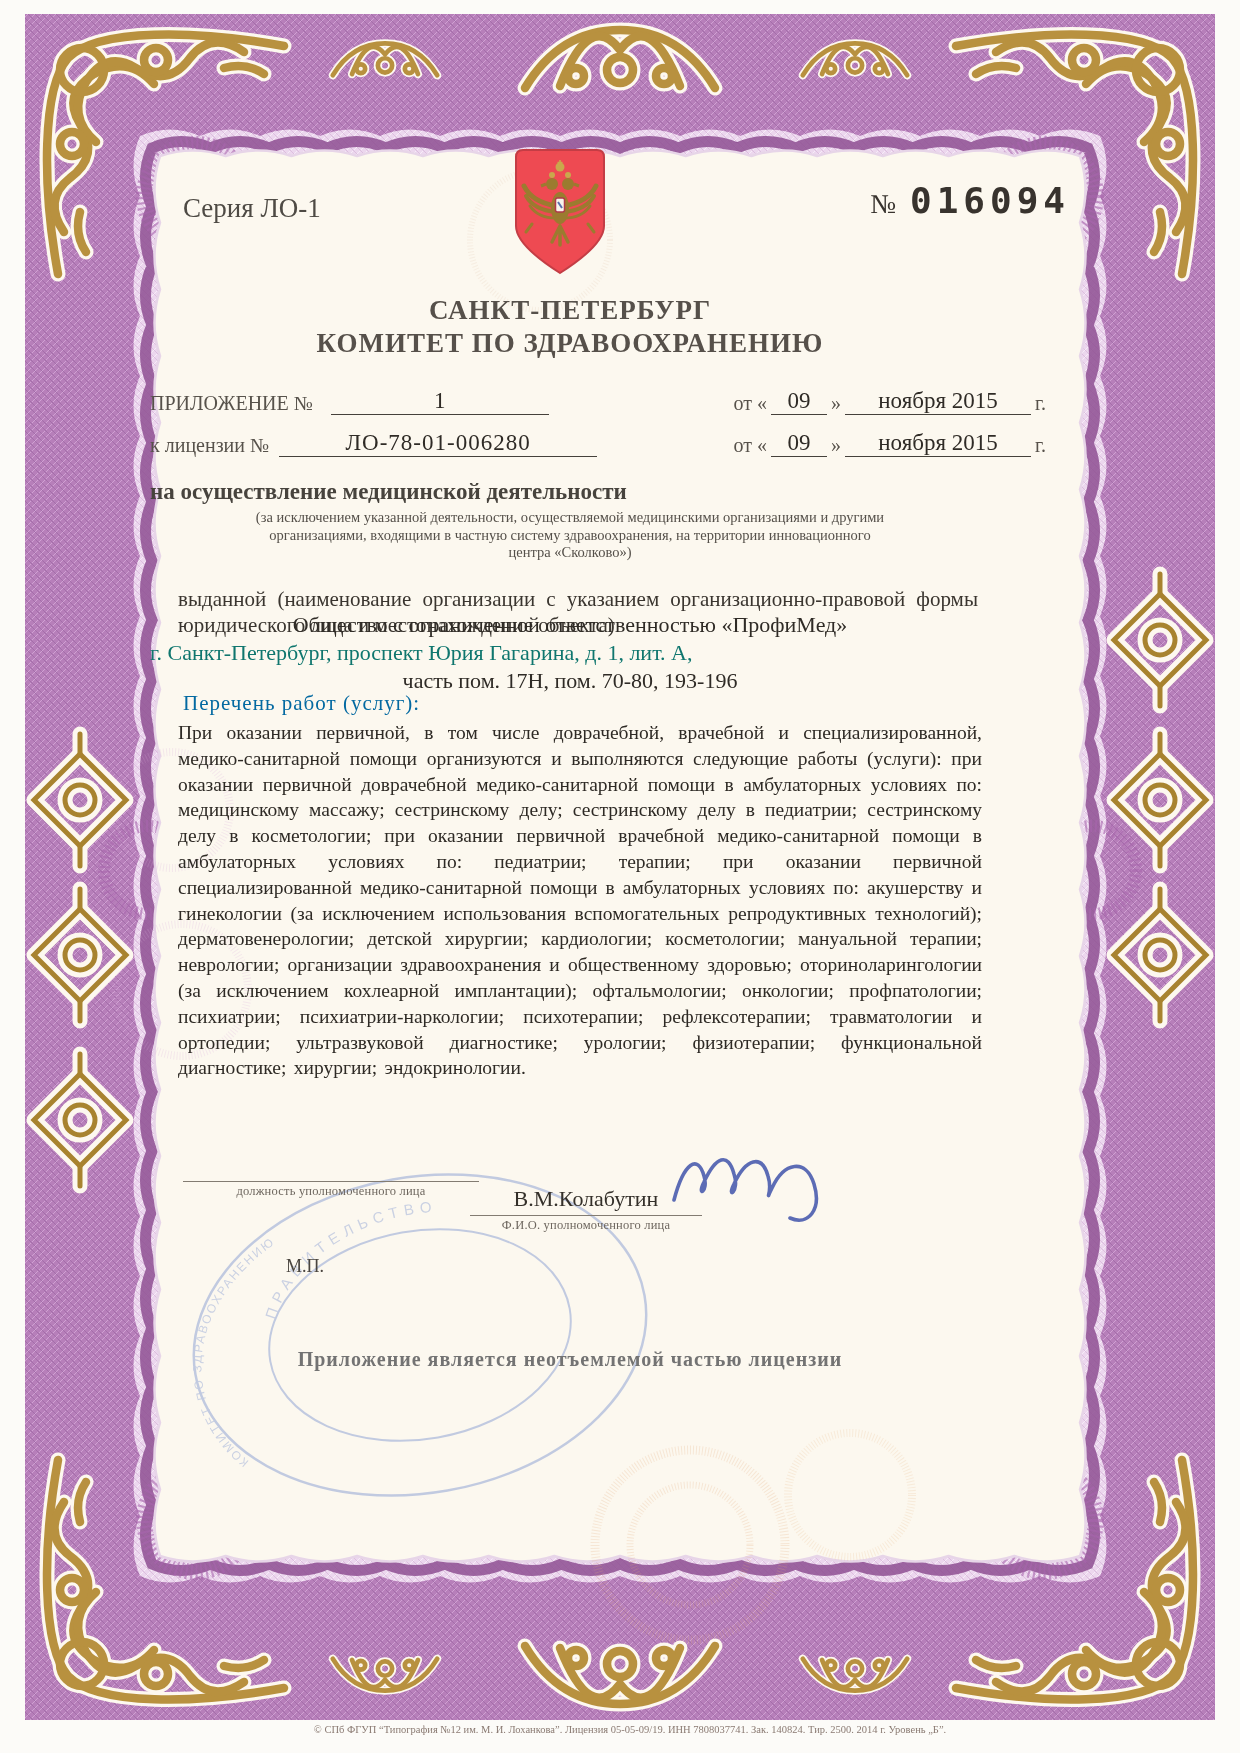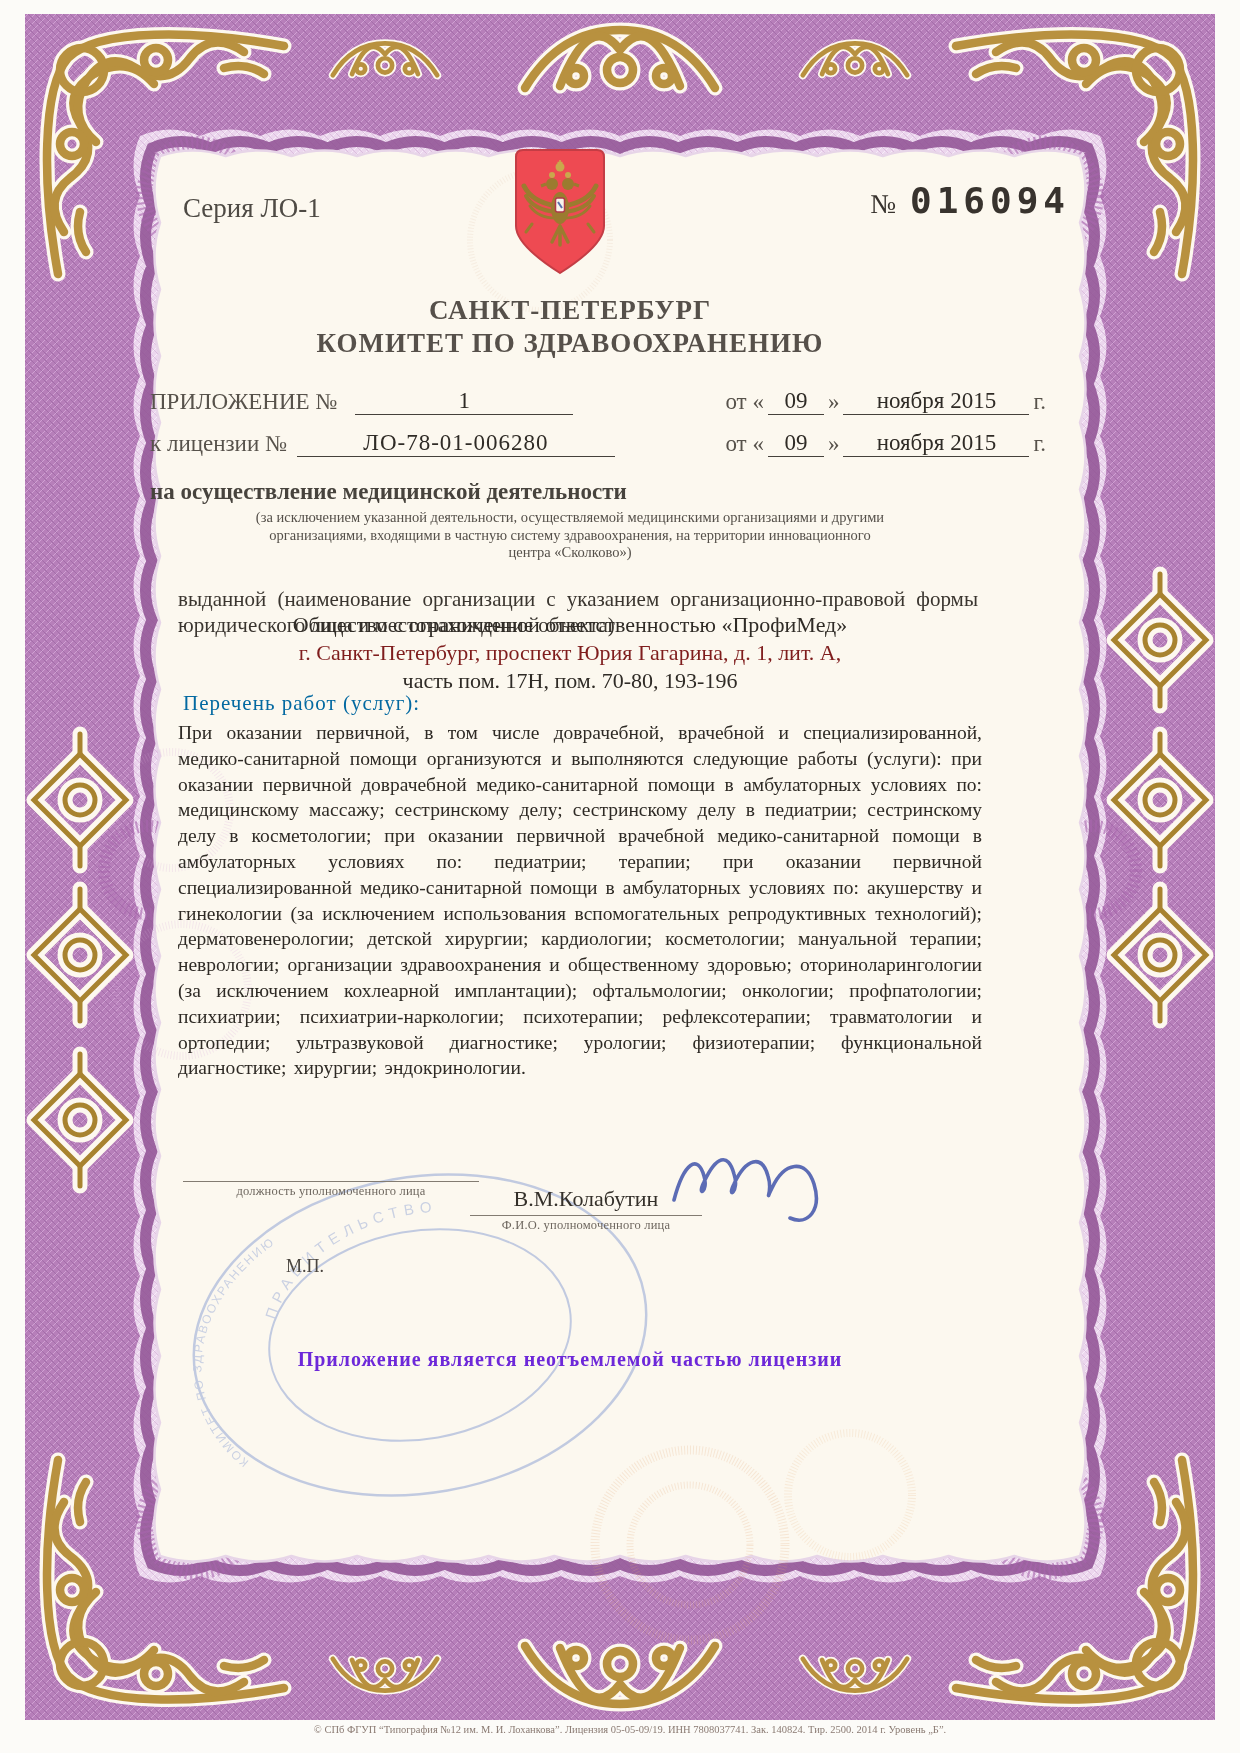--- a/index.html
+++ b/index.html
@@ -20,52 +20,52 @@
   .docnum .nsign{font-size:27px;margin-right:14px;}
   .docnum .nval{font-family:"DejaVu Sans Mono",monospace;font-weight:bold;font-size:36px;letter-spacing:5px;}
   .coat{left:512px;top:148px;}
   .city{left:150px;top:295px;width:840px;text-align:center;font-weight:bold;font-size:27px;letter-spacing:1px;color:#56504a;}
   .committee{left:150px;top:328px;width:840px;text-align:center;font-weight:bold;font-size:27px;letter-spacing:1px;color:#56504a;}
 
   
   .row{left:150px;width:900px;display:flex;align-items:flex-end;}
   .row1{top:388px;}
   .row2{top:430px;}
-  .flabel{font-size:23px;color:#57524b;white-space:nowrap;text-align:right;}
+  .flabel{font-size:20px;color:#57524b;white-space:nowrap;text-align:right;}
   .u{border-bottom:1.6px solid #45413b;text-align:center;font-size:23px;color:#2f2b26;}
   .appval{width:218px;margin-left:18px;}
   .licval{width:318px;margin-left:10px;letter-spacing:1px;}
   .dgroup{display:flex;align-items:flex-end;margin-left:auto;white-space:nowrap;}
   .dgroup .day{width:56px;}
   .dgroup .mon{width:186px;}
   .dgroup .flabel{margin:0 4px;}
 
   .subject{left:150px;top:479px;width:840px;text-align:left;font-weight:bold;font-size:23px;color:#47433d;}
   .disclaimer{left:255px;top:509px;width:630px;text-align:center;font-size:14.5px;line-height:17.5px;color:#55504a;}
   .issued{left:178px;top:562px;width:800px;font-size:21px;line-height:26px;text-align:justify;color:#3a352f;margin-top:24px;}
   .orgname{left:150px;top:612px;width:840px;text-align:center;font-size:22px;color:#2f2b26;}
-  .addr1{left:150px;top:640px;width:840px;text-align:center;font-size:22px;color:#7f1d1d;}
+  .addr1{left:150px;top:640px;width:840px;text-align:left;font-size:22px;color:#0f766e;}
   .addr2{left:150px;top:668px;width:840px;text-align:center;font-size:22px;color:#2f2b26;}
   .workslabel{left:183px;top:691px;font-size:21px;letter-spacing:1px;color:#0369a1;}
   .workstext{left:178px;top:720px;width:804px;font-size:19.5px;line-height:25.8px;
              text-align:justify;text-align-last:left;word-spacing:2.5px;color:#2e2a25;}
 
   
   .sigcell{top:1178px;}
   .sigpos{left:183px;width:296px;}
   .signame{left:470px;width:232px;}
   .sigsign{left:652px;width:238px;}
   .sigtext{height:34px;display:flex;align-items:flex-end;justify-content:center;font-size:22px;color:#34302a;white-space:nowrap;}
   .sigline{border-top:1.5px solid #837c72;margin-top:3px;}
   .sigcap{text-align:center;font-size:12.5px;color:#6e675f;margin-top:2px;letter-spacing:.2px;}
   .sigsvg{left:668px;top:1140px;}
   .mp{left:286px;top:1256px;font-size:18px;color:#4a453f;}
   .stampsvg{left:170px;top:1150px;opacity:.45;}
 
-  .footnote{left:150px;top:1348px;width:840px;text-align:center;font-weight:bold;font-size:20px;letter-spacing:1px;color:#6d28d9;}
+  .footnote{left:150px;top:1348px;width:840px;text-align:center;font-weight:bold;font-size:20px;letter-spacing:1px;color:#737373;}
   .imprint{left:150px;top:1724px;width:960px;text-align:center;font-size:10.5px;color:#8a7a72;}
 </style>
 </head>
 <body>
 
 <div class="page">
 
   <svg class="decor" width="1240" height="1753" viewBox="0 0 1240 1753">
     <defs>
       <pattern id="purpat" width="7" height="7" patternUnits="userSpaceOnUse">

